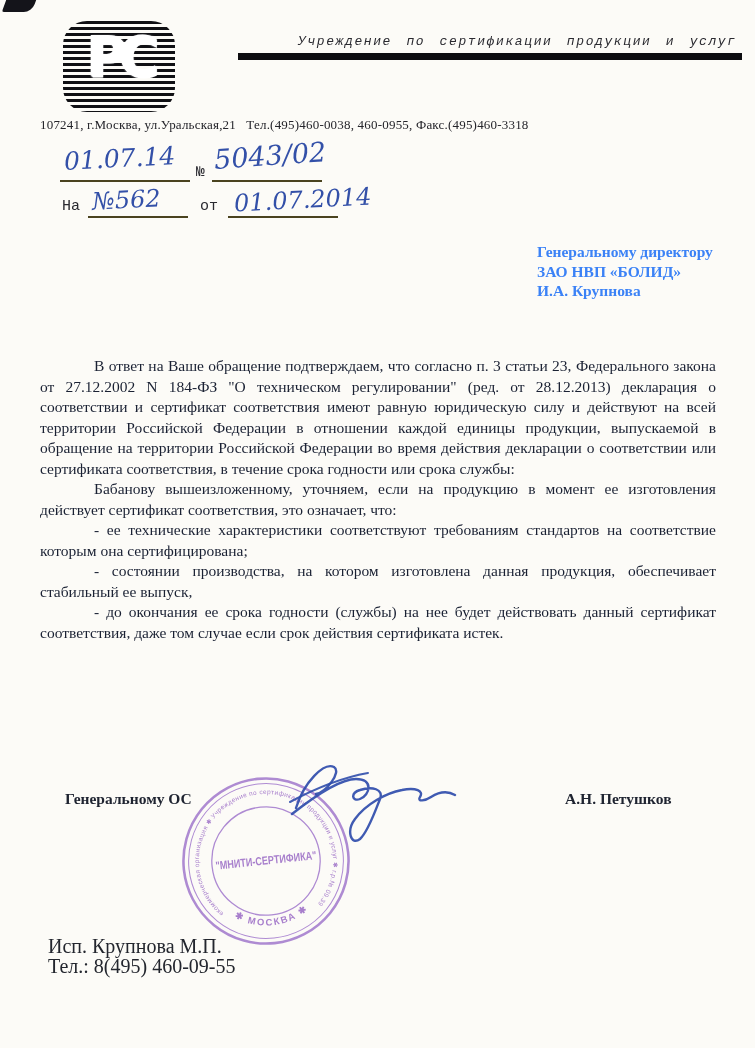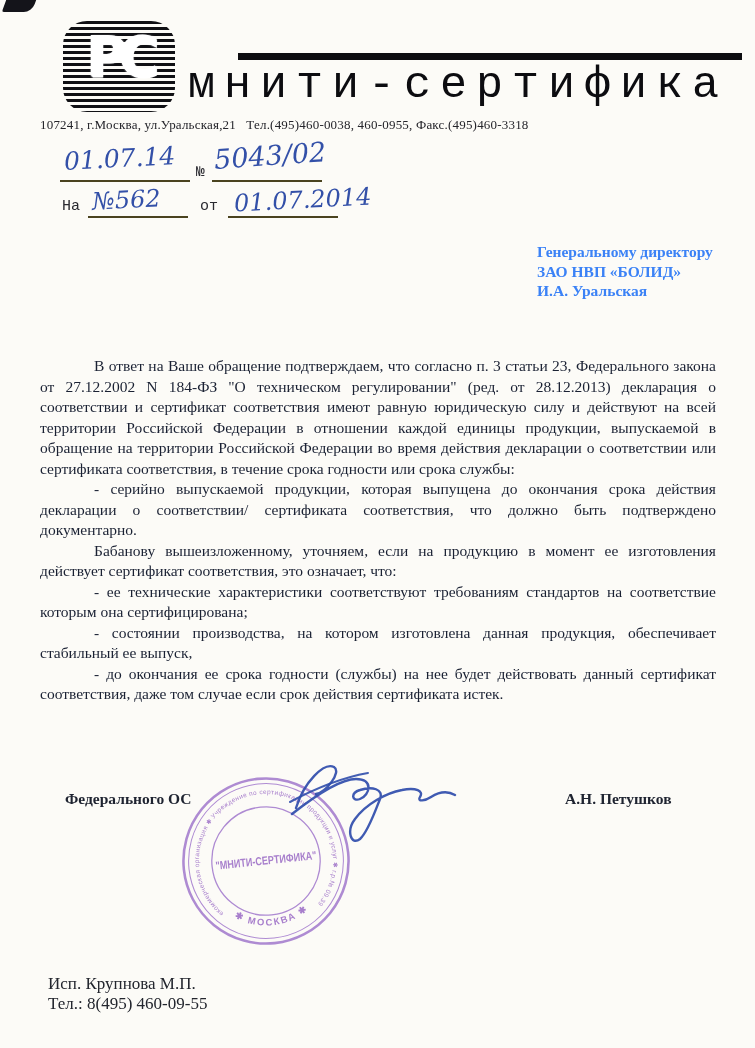--- a/index.html
+++ b/index.html
@@ -87,66 +87,65 @@
 
   
   .sig-title { left: 65px;  top: 790px; font-weight: bold; font-size: 15.5px; }
   .sig-name  { left: 565px; top: 790px; font-weight: bold; font-size: 15.5px; }
 
   .stamp-wrap { left: 180px; top: 775px; width: 172px; height: 172px; opacity: 0.88; transform: rotate(-6deg); }
   .sig-scribble { left: 288px; top: 752px; width: 180px; height: 100px; }
 
   
   .footer {
-    left: 48px; top: 974px; font-size: 17px; line-height: 20px; color: #23262e;
+    left: 48px; top: 936px; font-size: 20px; line-height: 20px; color: #23262e;
   }
 </style>
 </head>
 <body>
 
 <div class="page">
 
   <div class="abs scan-mark"></div>
 
   <div class="abs logo">
     <div class="logo-letters">РС</div>
   </div>
+  <div class="abs tagline">Учреждение по сертификации продукции и услуг</div>
   <div class="abs head-rule"></div>
-  <div class="abs org-title">мнити-сертифика</div>
   <div class="abs address-line">107241, г.Москва, ул.Уральская,21   Тел.(495)460-0038, 460-0955, Факс.(495)460-3318</div>
 
   <span class="abs hand" style="left:64px;top:144px;font-size:25px;transform:rotate(-3deg);">01.07.14</span>
   <div class="abs blank-line" style="left:60px;top:180px;width:130px;"></div>
   <span class="abs printed-label" style="left:196px;top:164px;">№</span>
   <span class="abs hand" style="left:214px;top:140px;font-size:27px;transform:rotate(-4deg);">5043/02</span>
   <div class="abs blank-line" style="left:212px;top:180px;width:110px;"></div>
 
   <span class="abs printed-label" style="left:62px;top:198px;">На</span>
   <span class="abs hand" style="left:92px;top:186px;font-size:24px;transform:rotate(-3deg);">№562</span>
   <div class="abs blank-line" style="left:88px;top:216px;width:100px;"></div>
   <span class="abs printed-label" style="left:200px;top:198px;">от</span>
   <span class="abs hand" style="left:234px;top:186px;font-size:24px;transform:rotate(-3deg);">01.07.2014</span>
   <div class="abs blank-line" style="left:228px;top:216px;width:110px;"></div>
 
   <div class="abs recipient">
     <div>Генеральному директору</div>
     <div>ЗАО НВП «БОЛИД»</div>
-    <div>И.А. Уральская</div>
+    <div>И.А. Крупнова</div>
   </div>
 
   <div class="abs letter-body">
     <p>В ответ на Ваше обращение подтверждаем, что согласно п. 3 статьи 23, Федерального закона от 27.12.2002 N 184-ФЗ "О техническом регулировании" (ред. от 28.12.2013) декларация о соответствии и сертификат соответствия имеют равную юридическую силу и действуют на всей территории Российской Федерации в отношении каждой единицы продукции, выпускаемой в обращение на территории Российской Федерации во время действия декларации о соответствии или сертификата соответствия, в течение срока годности или срока службы:</p>
-    <p>- серийно выпускаемой продукции, которая выпущена до окончания срока действия декларации о соответствии/ сертификата соответствия, что должно быть подтверждено документарно.</p>
     <p>Бабанову вышеизложенному, уточняем, если на продукцию в момент ее изготовления действует сертификат соответствия, это означает, что:</p>
     <p>- ее технические характеристики соответствуют требованиям стандартов на соответствие которым она сертифицирована;</p>
     <p>- состоянии производства, на котором изготовлена данная продукция, обеспечивает стабильный ее выпуск,</p>
     <p>- до окончания ее срока годности (службы) на нее будет действовать данный сертификат соответствия, даже том случае если срок действия сертификата истек.</p>
   </div>
 
-  <div class="abs sig-title">Федерального ОС</div>
+  <div class="abs sig-title">Генеральному ОС</div>
   <div class="abs sig-name">А.Н. Петушков</div>
 
   <div class="abs stamp-wrap">
     <svg width="172" height="172" viewBox="0 0 200 200">
       <defs>
         <path id="arcTop" d="M 44.8,155.2 A 78,78 0 1 1 155.2,155.2" fill="none"></path>
         <path id="arcBottom" d="M 40,145 A 75,75 0 0 0 160,145" fill="none"></path>
       </defs>
       <circle cx="100" cy="100" r="96" fill="none" stroke="#a47cce" stroke-width="3"></circle>
       <circle cx="100" cy="100" r="90" fill="none" stroke="#a47cce" stroke-width="1.2"></circle>

